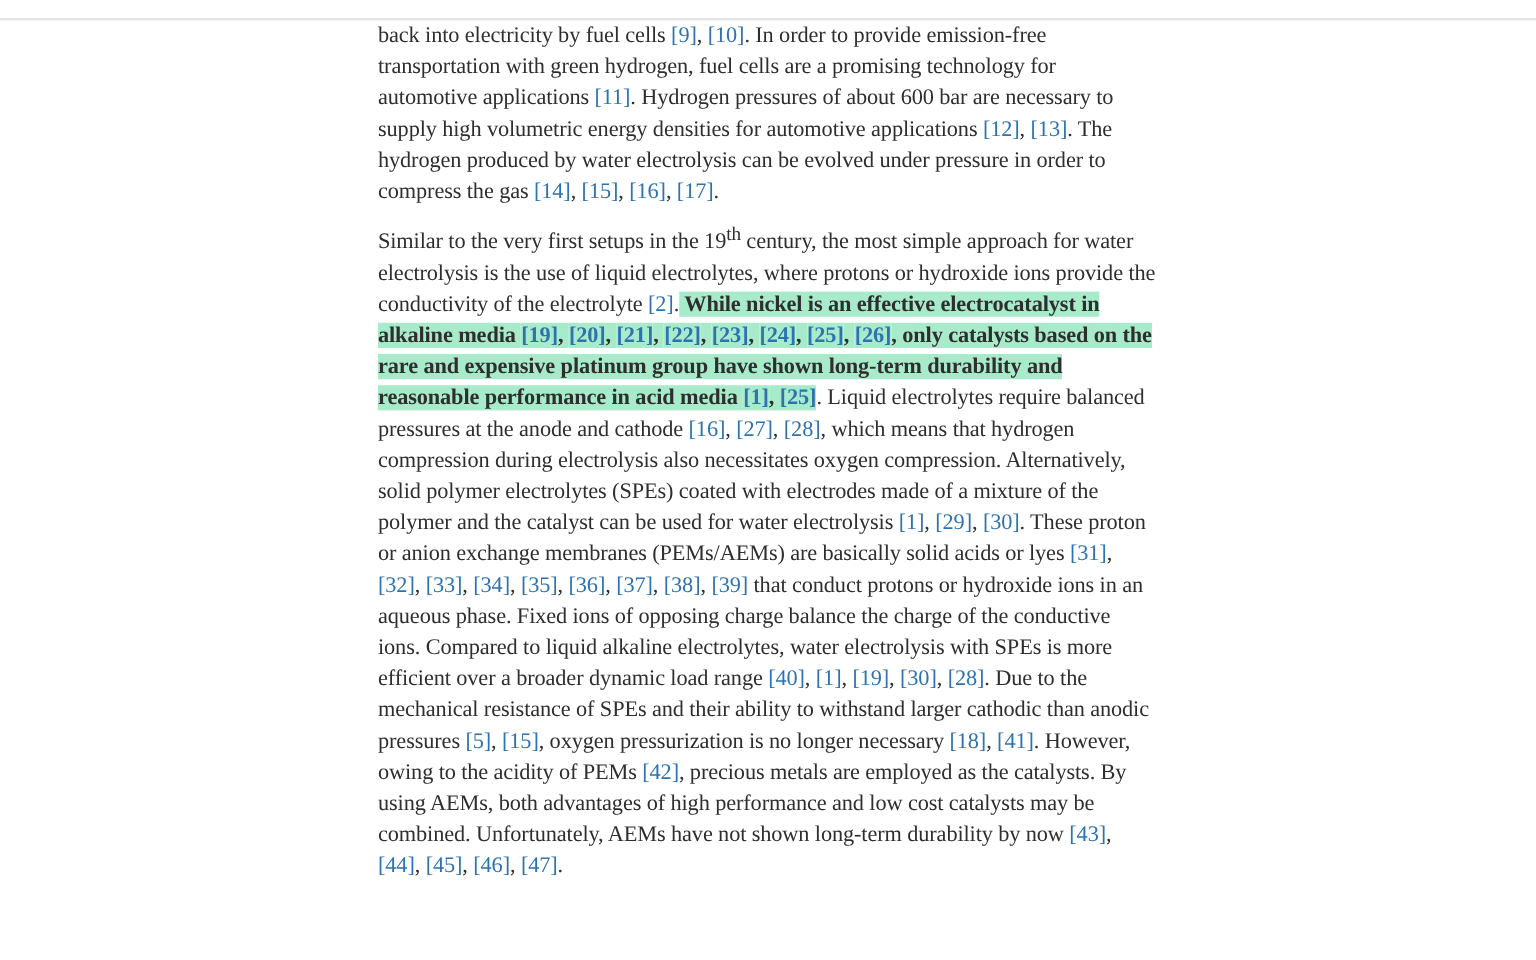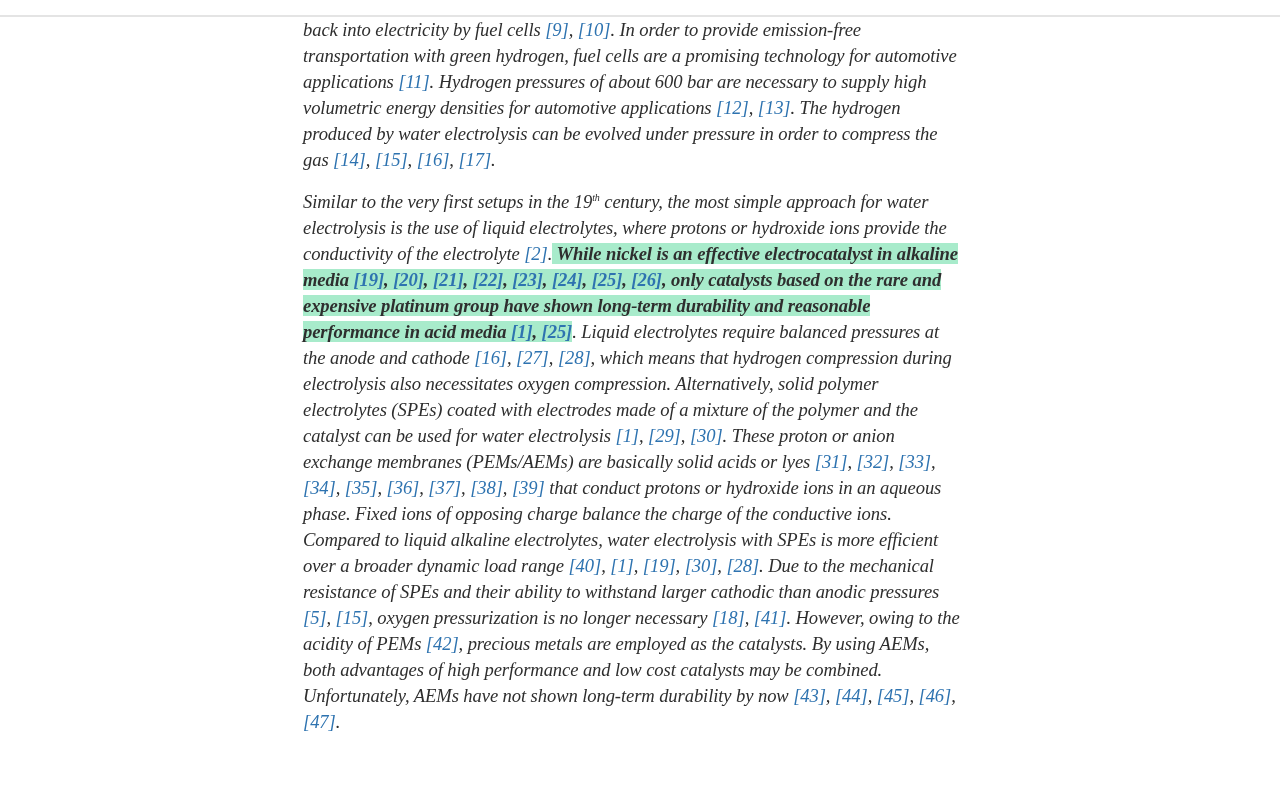--- a/index.html
+++ b/index.html
@@ -23,34 +23,33 @@
       left: 303px;
       top: 17px;
       width: 660px;
       font-family: "Liberation Serif", "DejaVu Serif", serif;
       font-size: 18.6px;
       line-height: 26px;
       color: #2e2e2e;
       letter-spacing: -0.1px;
     }
     .article p {
-      margin: 0 0 16px 0;
-      font-style: italic;
+      margin: 0 0 16px 12px;
     }
     .ref {
       color: #2e73b0;
       text-decoration: none;
       cursor: pointer;
     }
     .hl {
       background: #a8ebcb;
       font-weight: bold;
     }
     sup {
-      font-size: 10px;
+      font-size: 16px;
       line-height: 0;
       vertical-align: 7px;
       text-align: right;
     }
   </style>
 </head>
 <body>
 
 <div class="topbar"></div>
 

